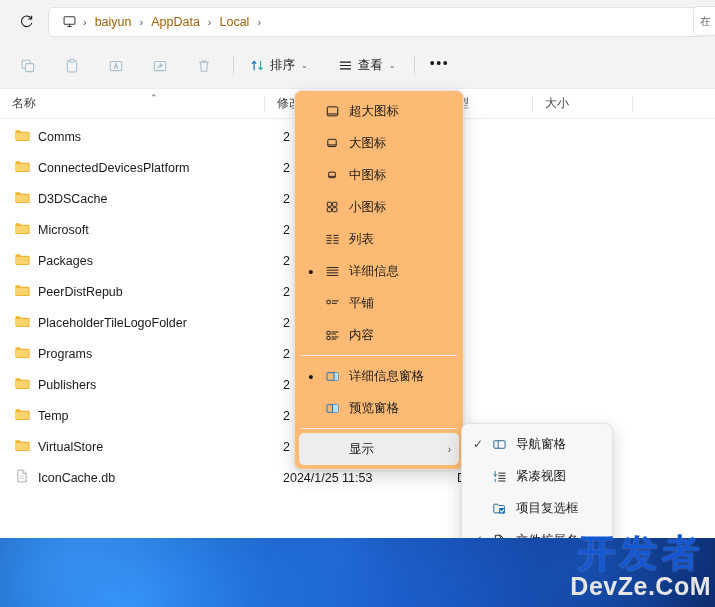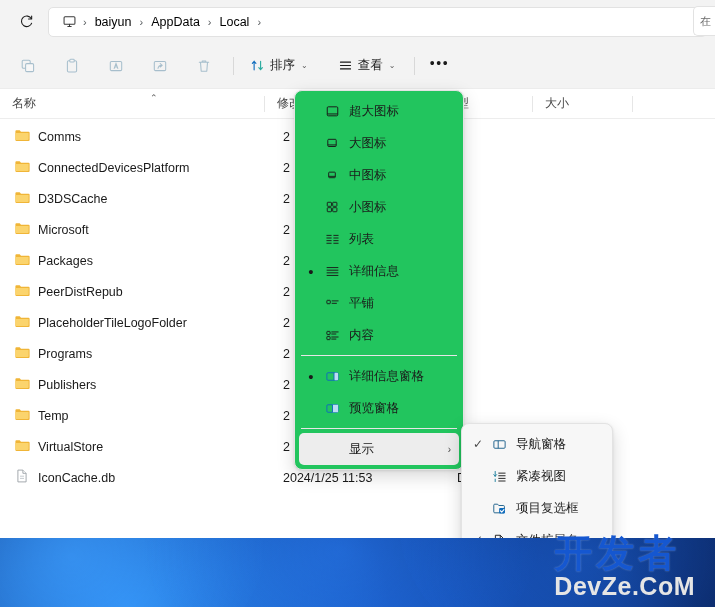--- a/index.html
+++ b/index.html
@@ -47,21 +47,21 @@
   }
   .addr-box {
     margin-left: 6px; height: 30px; flex: 1;
     background: #ffffff; border: 1px solid #e2e2e2;
     border-radius: 5px;
     display: flex; align-items: center;
     padding: 0 8px; margin-right: 8px;
     min-width: 0;
   }
   .crumb {
-    font-size: 12.5px; color: #000000;
+    font-size: 12.5px; color: #a16207;
     padding: 2px 7px; border-radius: 3px; white-space: nowrap;
     cursor: default;
   }
   .crumb-sep {
     color: #55595c; font-size: 11px; padding: 0 1px; user-select: none;
   }
   .pc-icon { padding: 0 5px; display: flex; align-items: center; }
   .search-box {
     position: absolute; right: 0; top: 6px;
     width: 22px; height: 30px;
@@ -141,21 +141,21 @@
   }
   .cell-date { width: 168px; padding-left: 12px; color: #1a1a1a; }
   .cell-type { width: 100px; padding-left: 12px; color: #1a1a1a;
                overflow: hidden; white-space: nowrap; }
   .cell-size { width: 100px; padding-left: 12px; color: #1a1a1a; }
 
   
   .menu {
     position: absolute; left: 294px; top: 90px;
     width: 170px;
-    background: #22c55e;
+    background: #fdba74;
     border: 1px solid #e3e3e3;
     border-radius: 8px;
     box-shadow: 0 6px 18px rgba(0,0,0,0.16), 0 1px 3px rgba(0,0,0,0.10);
     padding: 4px 4px;
     z-index: 40;
   }
   .mi {
     height: 32px; display: flex; align-items: center;
     border-radius: 5px; padding-left: 4px; cursor: default;
     font-size: 12.5px; color: #1a1a1a;
@@ -189,22 +189,22 @@
     background: #f7f7f7;
     border: 1px solid #e3e3e3;
     border-radius: 8px;
     box-shadow: 0 6px 18px rgba(0,0,0,0.16), 0 1px 3px rgba(0,0,0,0.10);
     padding: 4px 4px;
     z-index: 50;
   }
 
   
   .wm {
-    position: absolute; right: 20px; bottom: 8px;
-    z-index: 60; text-align: left; line-height: 1;
+    position: absolute; right: 4px; bottom: 8px;
+    z-index: 60; text-align: center; line-height: 1;
     pointer-events: none;
   }
   .wm-cn {
     font-size: 38px; font-weight: bold; color: #1557d0;
     letter-spacing: 4px;
     text-shadow: 0 0 2px rgba(255,255,255,0.35);
   }
   .wm-en {
     font-size: 25px; font-weight: bold; color: #e5e5e5;
     letter-spacing: 0.5px; margin-top: 2px;

